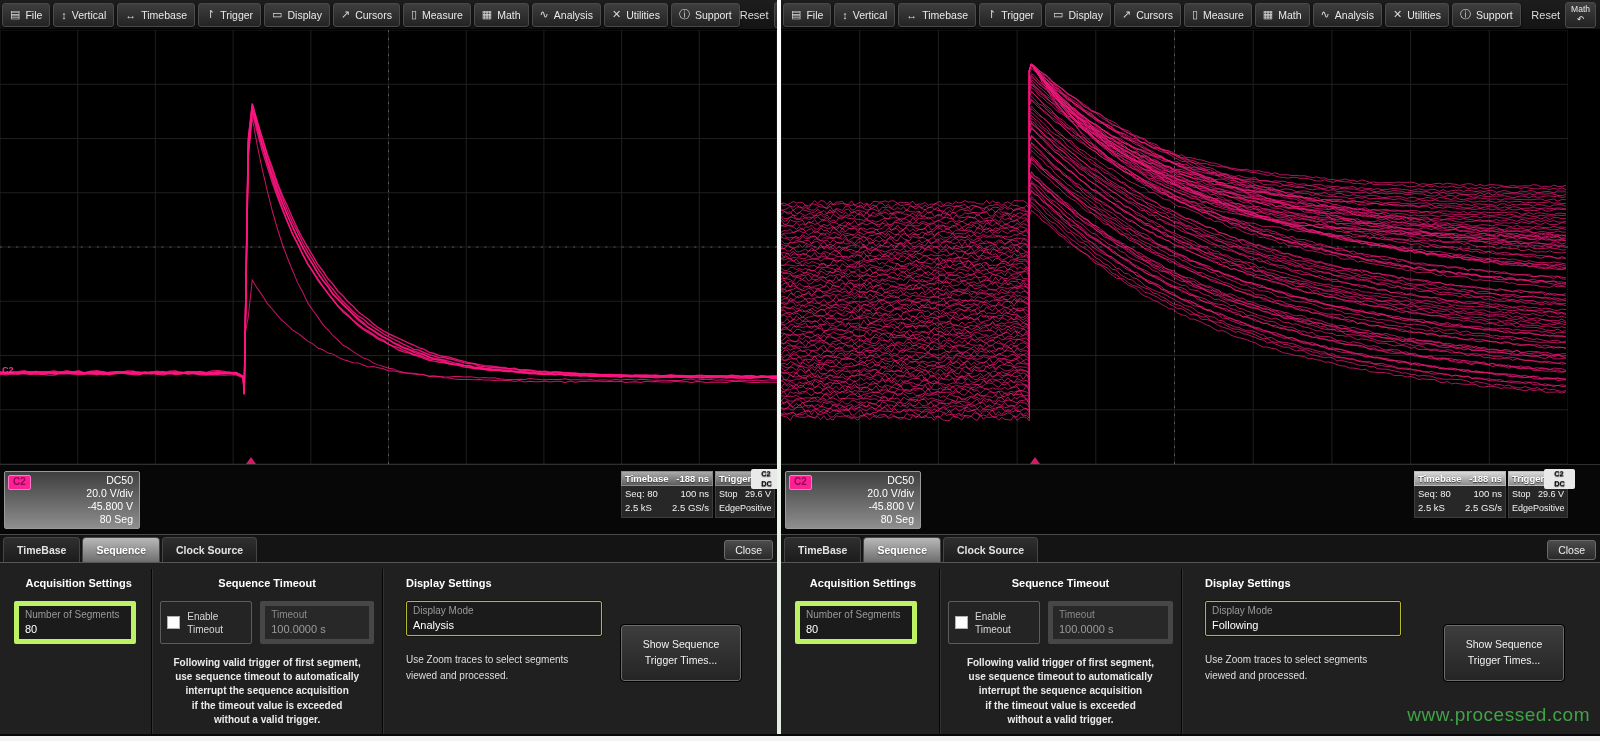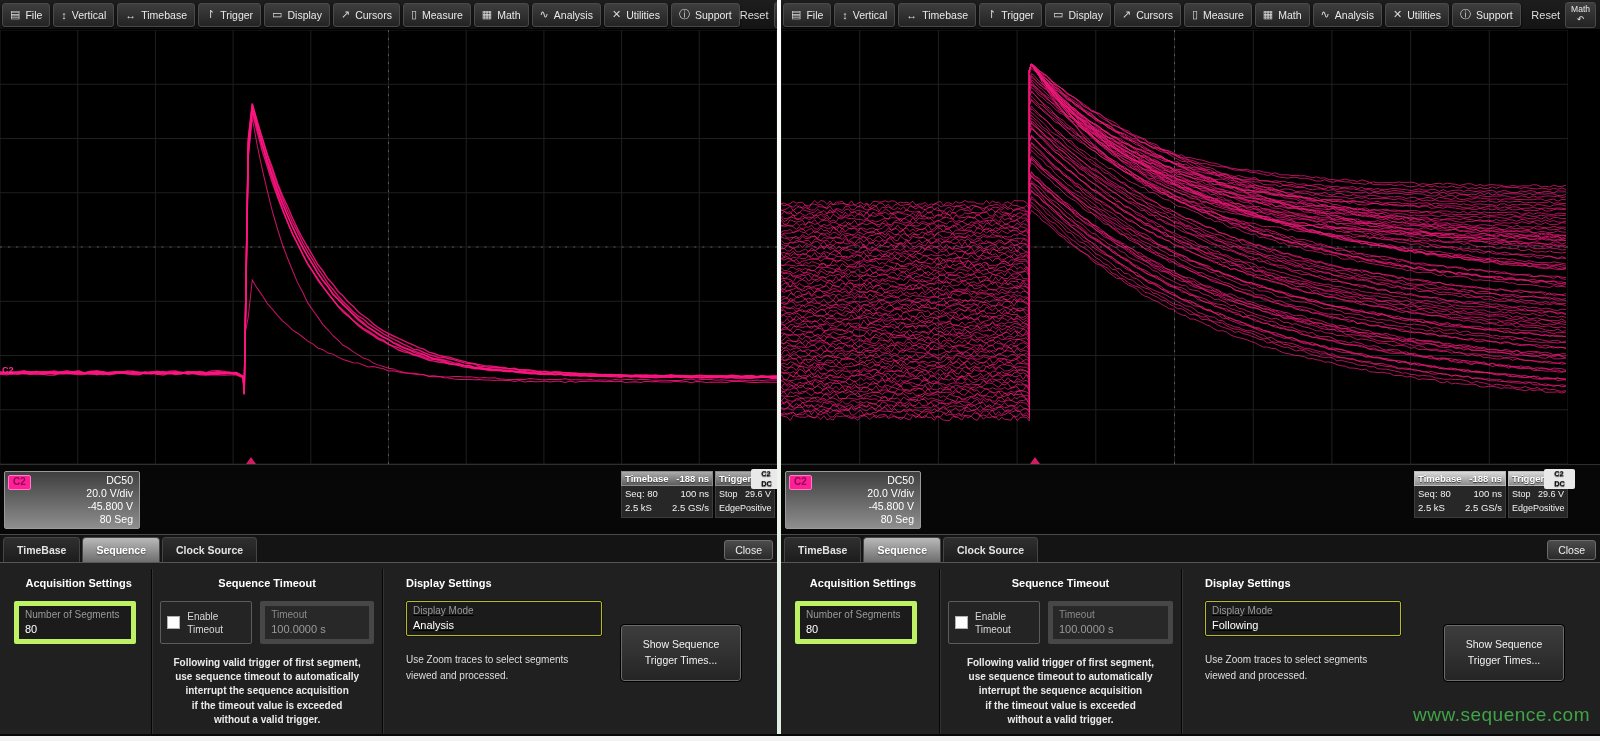--- a/index.html
+++ b/index.html
@@ -66,21 +66,21 @@
   .to-row { display:flex; gap:8px; margin-top:1px; }
   .enable-box { width:92px; border:1px solid #5c5c5c; background:#242424; border-radius:2px; display:flex; align-items:center; gap:7px; padding:4px 6px; }
   .checkbox { width:13px; height:13px; background:#fdfdfd; border:1px solid #b0b0b0; flex:0 0 auto; }
   .enable-lbl { color:#d8d8d8; font-size:10px; white-space:pre-line; line-height:1.3; }
   .timeout-field { flex:1; background:#282828; border-color:#474747; }
   .timeout-field .lbl { color:#8a8a8a; }
   .timeout-field .val { color:#9b9b9b; }
   .note { margin-top:12px; color:#eaeaea; font-size:10px; font-weight:bold; text-align:center; white-space:pre-line; line-height:1.42; }
   .disp-flex { display:flex; align-items:flex-start; }
   .disp-left { width:215px; margin-left:10px; }
-  .mode-field { border:1.5px solid #b8b82c; background:#1b1b1b; width:196px; box-shadow:0 0 0 1px #15150a;text-decoration:underline; }
+  .mode-field { border:1.5px solid #b8b82c; background:#1b1b1b; width:196px; box-shadow:0 0 0 1px #15150a; }
   .zoom-note { margin-top:16px; color:#dedede; font-size:10px; white-space:pre-line; line-height:1.55; }
   .show-btn { width:120px; min-height:56px; margin:24px 28px 0 auto; background:linear-gradient(#3d3d3d,#252525); border:1px solid #6c6c6c; outline:1px solid #000; border-radius:3px; color:#f2f2f2; font-size:10.5px; white-space:pre-line; text-align:center; display:flex; align-items:center; justify-content:center; line-height:1.5; padding:4px; }
 
   .watermark { position:absolute; right:10px; bottom:8px; color:#3fa447; font-size:19px; letter-spacing:0.5px; z-index:5; }
   .footer { height:7px; background:#f2f2f2; border-top:2px solid #050505; }
 </style>
 </head>
 <body>
 
 <div class="screen">
@@ -533,18 +533,18 @@
               </div>
               <div class="zoom-note">Use Zoom traces to select segments
 viewed and processed.</div>
             </div>
             <button class="show-btn">Show Sequence
 Trigger Times...</button>
           </div>
         </div>
       </div>
 
-      <div class="watermark">www.sequence.com</div>
+      <div class="watermark">www.processed.com</div>
     </div>
   </div>
 
   <div class="footer"></div>
 </div>
 
 </body></html>

